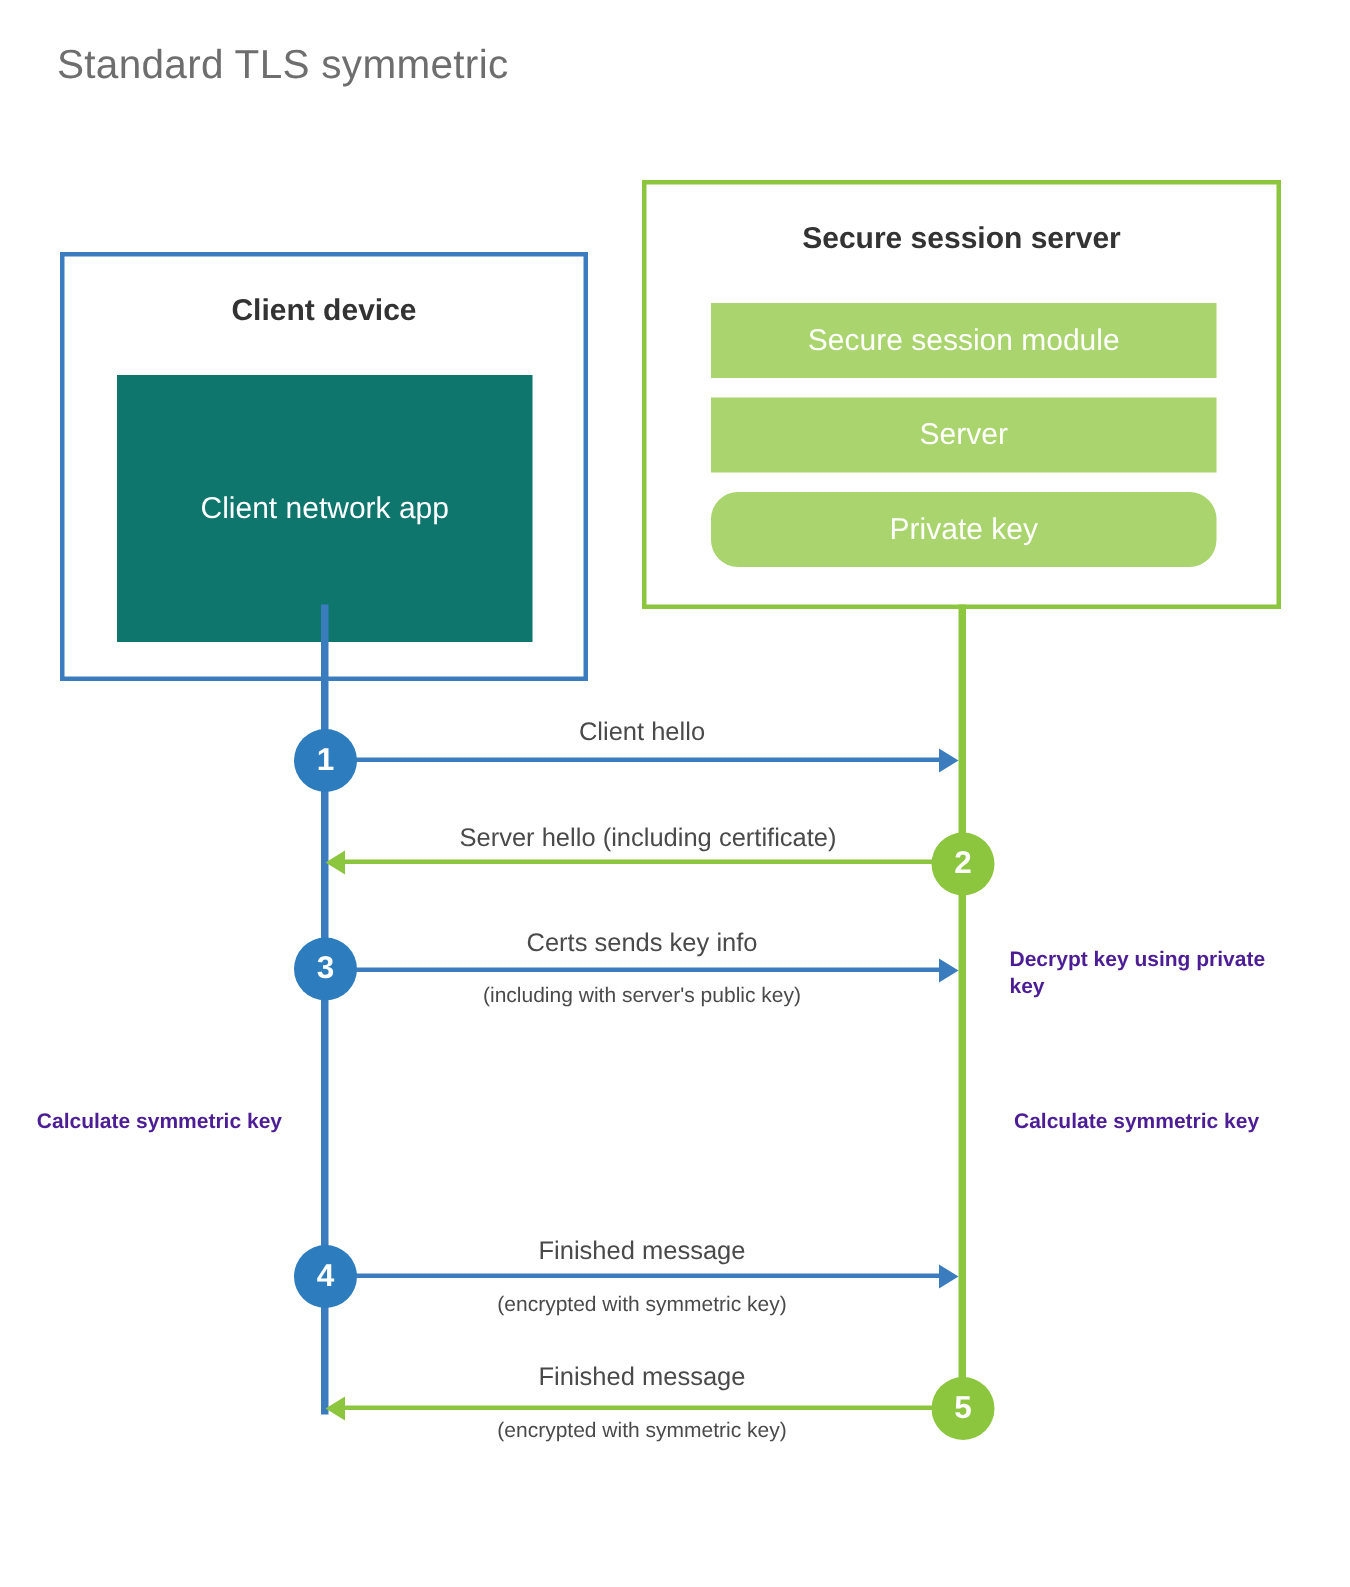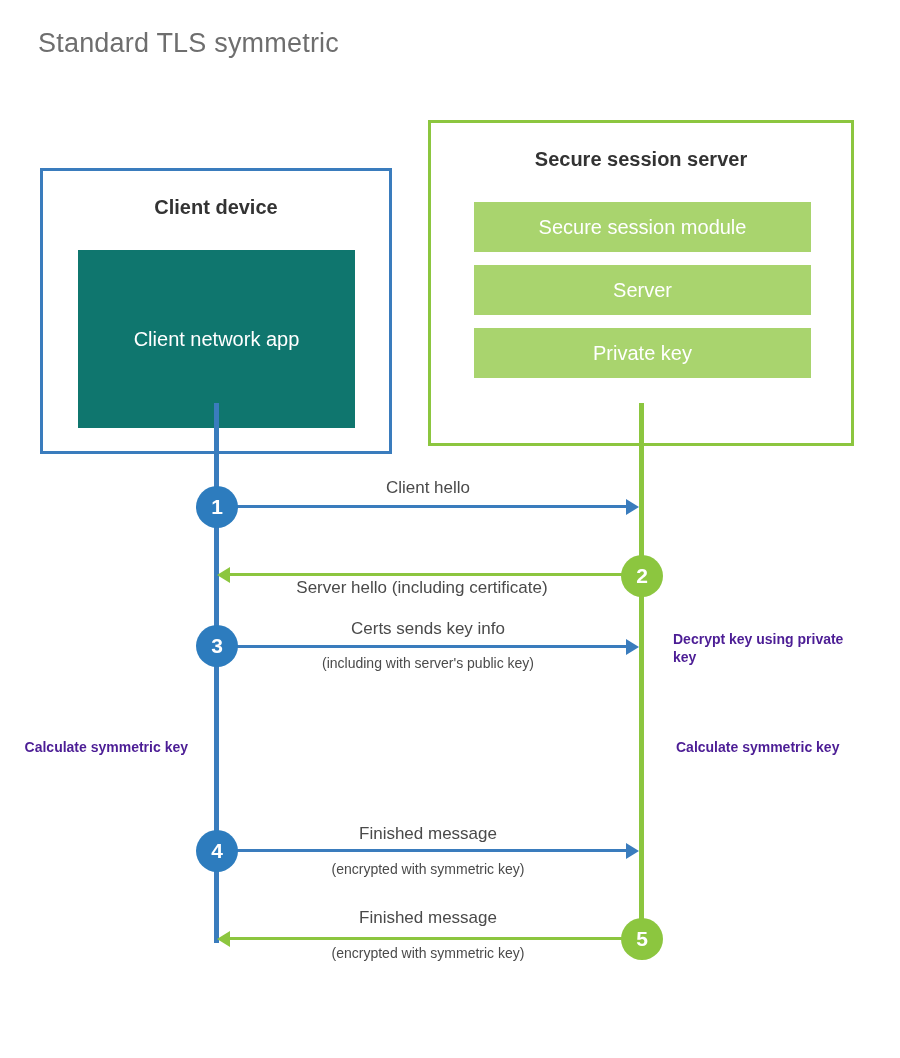--- a/index.html
+++ b/index.html
@@ -38,21 +38,21 @@
     top: 120px;
     width: 352px;
     height: 286px;
     border: 3px solid #3a7cbd;
     margin-top: 48px;
   }
   #server-box {
     left: 428px;
     top: 120px;
     width: 426px;
-    height: 326px;
+    height: 286px;
     border: 3px solid #8cc63f;
     padding-left: 14px;
   }
   .actor-title {
     position: absolute;
     left: 0;
     right: 0;
     top: 25px;
     text-align: center;
     font-size: 20px;
@@ -88,21 +88,21 @@
     color: #ffffff;
     font-size: 20px;
     font-weight: 300;
     display: flex;
     align-items: center;
     justify-content: center;
     box-sizing: border-box;
   }
   #server-block-0 { top: 79px; }
   #server-block-1 { top: 142px; }
-  #server-block-2 { top: 205px; }
+  #server-block-2 { top: 205px; border-radius: 18px; }
 
   
   .lifeline {
     position: absolute;
     width: 5px;
   }
   #client-lifeline {
     left: 214px;
     top: 403px;
     height: 540px;
@@ -174,21 +174,21 @@
     position: absolute;
     text-align: center;
     color: #4a4a4a;
     font-weight: 400;
     white-space: nowrap;
   }
   .msg-label.primary { font-size: 17px; }
   .msg-label.secondary { font-size: 14px; }
 
   #msg1-label { left: 230px; top: 478px; width: 396px; }
-  #msg2-label { left: 224px; top: 549px; width: 396px; margin-top: 29px; }
+  #msg2-label { left: 234px; top: 549px; width: 396px; }
   #msg3-label { left: 230px; top: 619px; width: 396px; }
   #msg3-sublabel { left: 230px; top: 655px; width: 396px; }
   #msg4-label { left: 230px; top: 824px; width: 396px; }
   #msg4-sublabel { left: 230px; top: 861px; width: 396px; }
   #msg5-label { left: 230px; top: 908px; width: 396px; }
   #msg5-sublabel { left: 230px; top: 945px; width: 396px; }
 
   
   .annotation {
     position: absolute;

